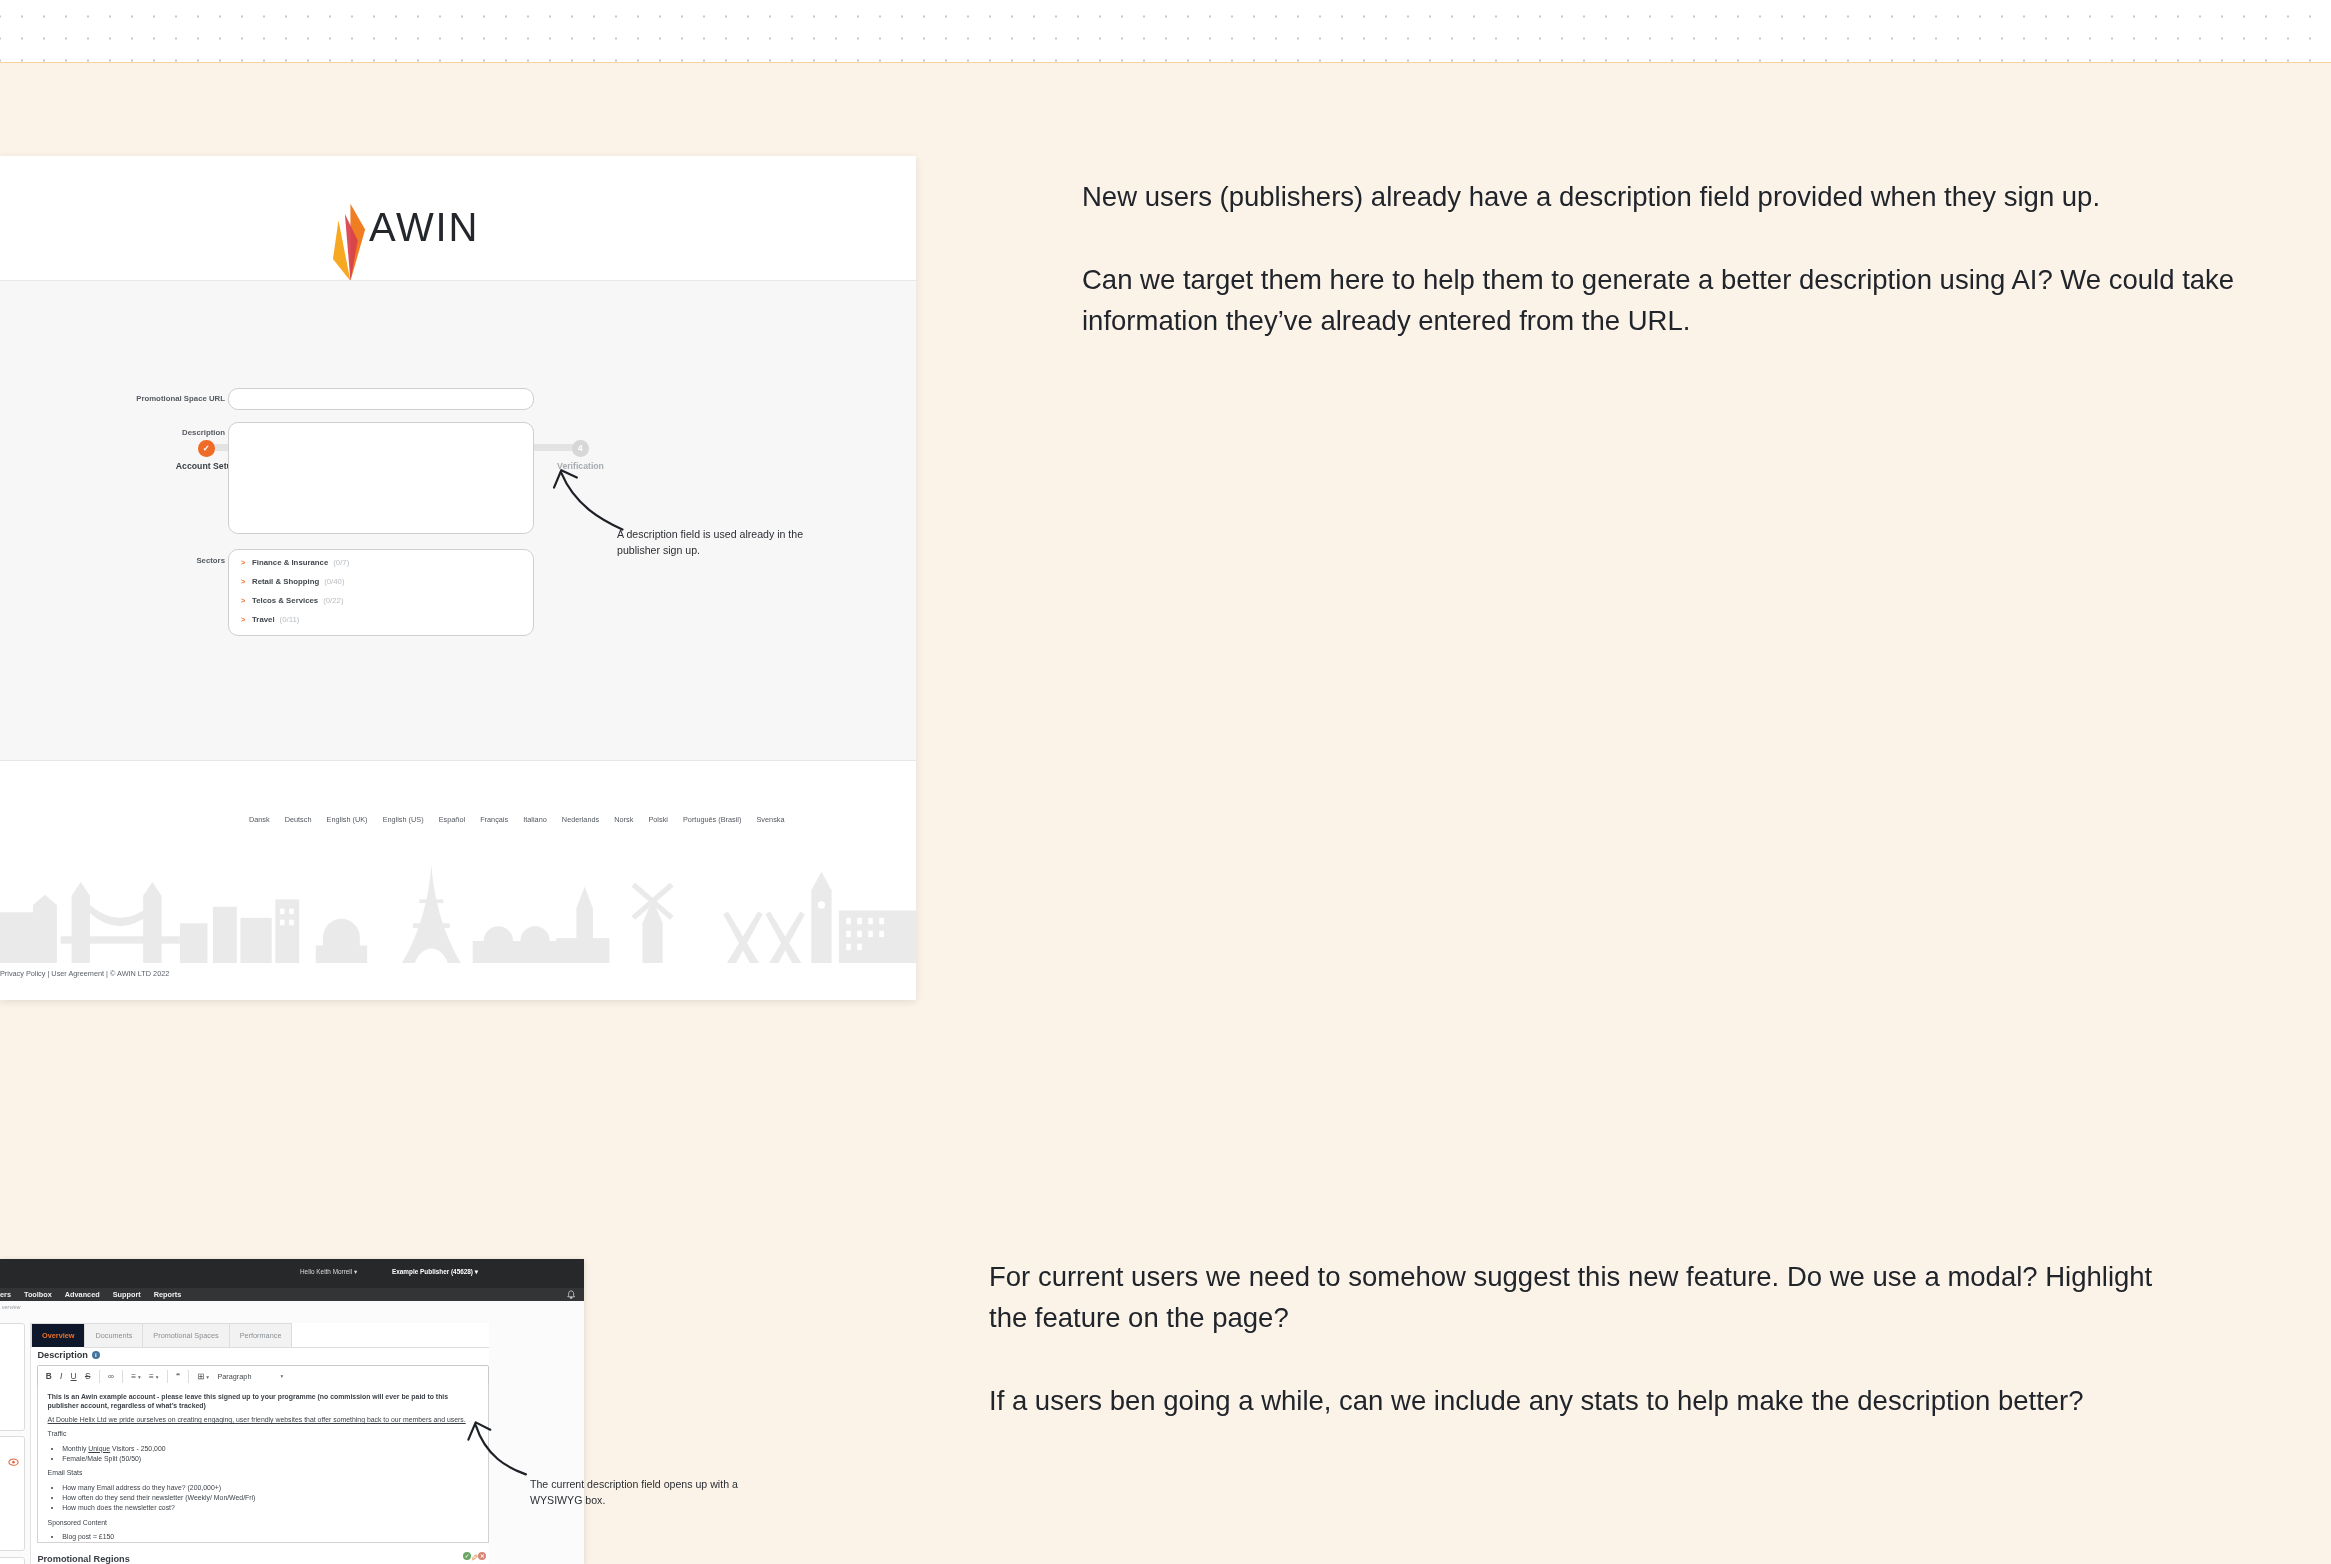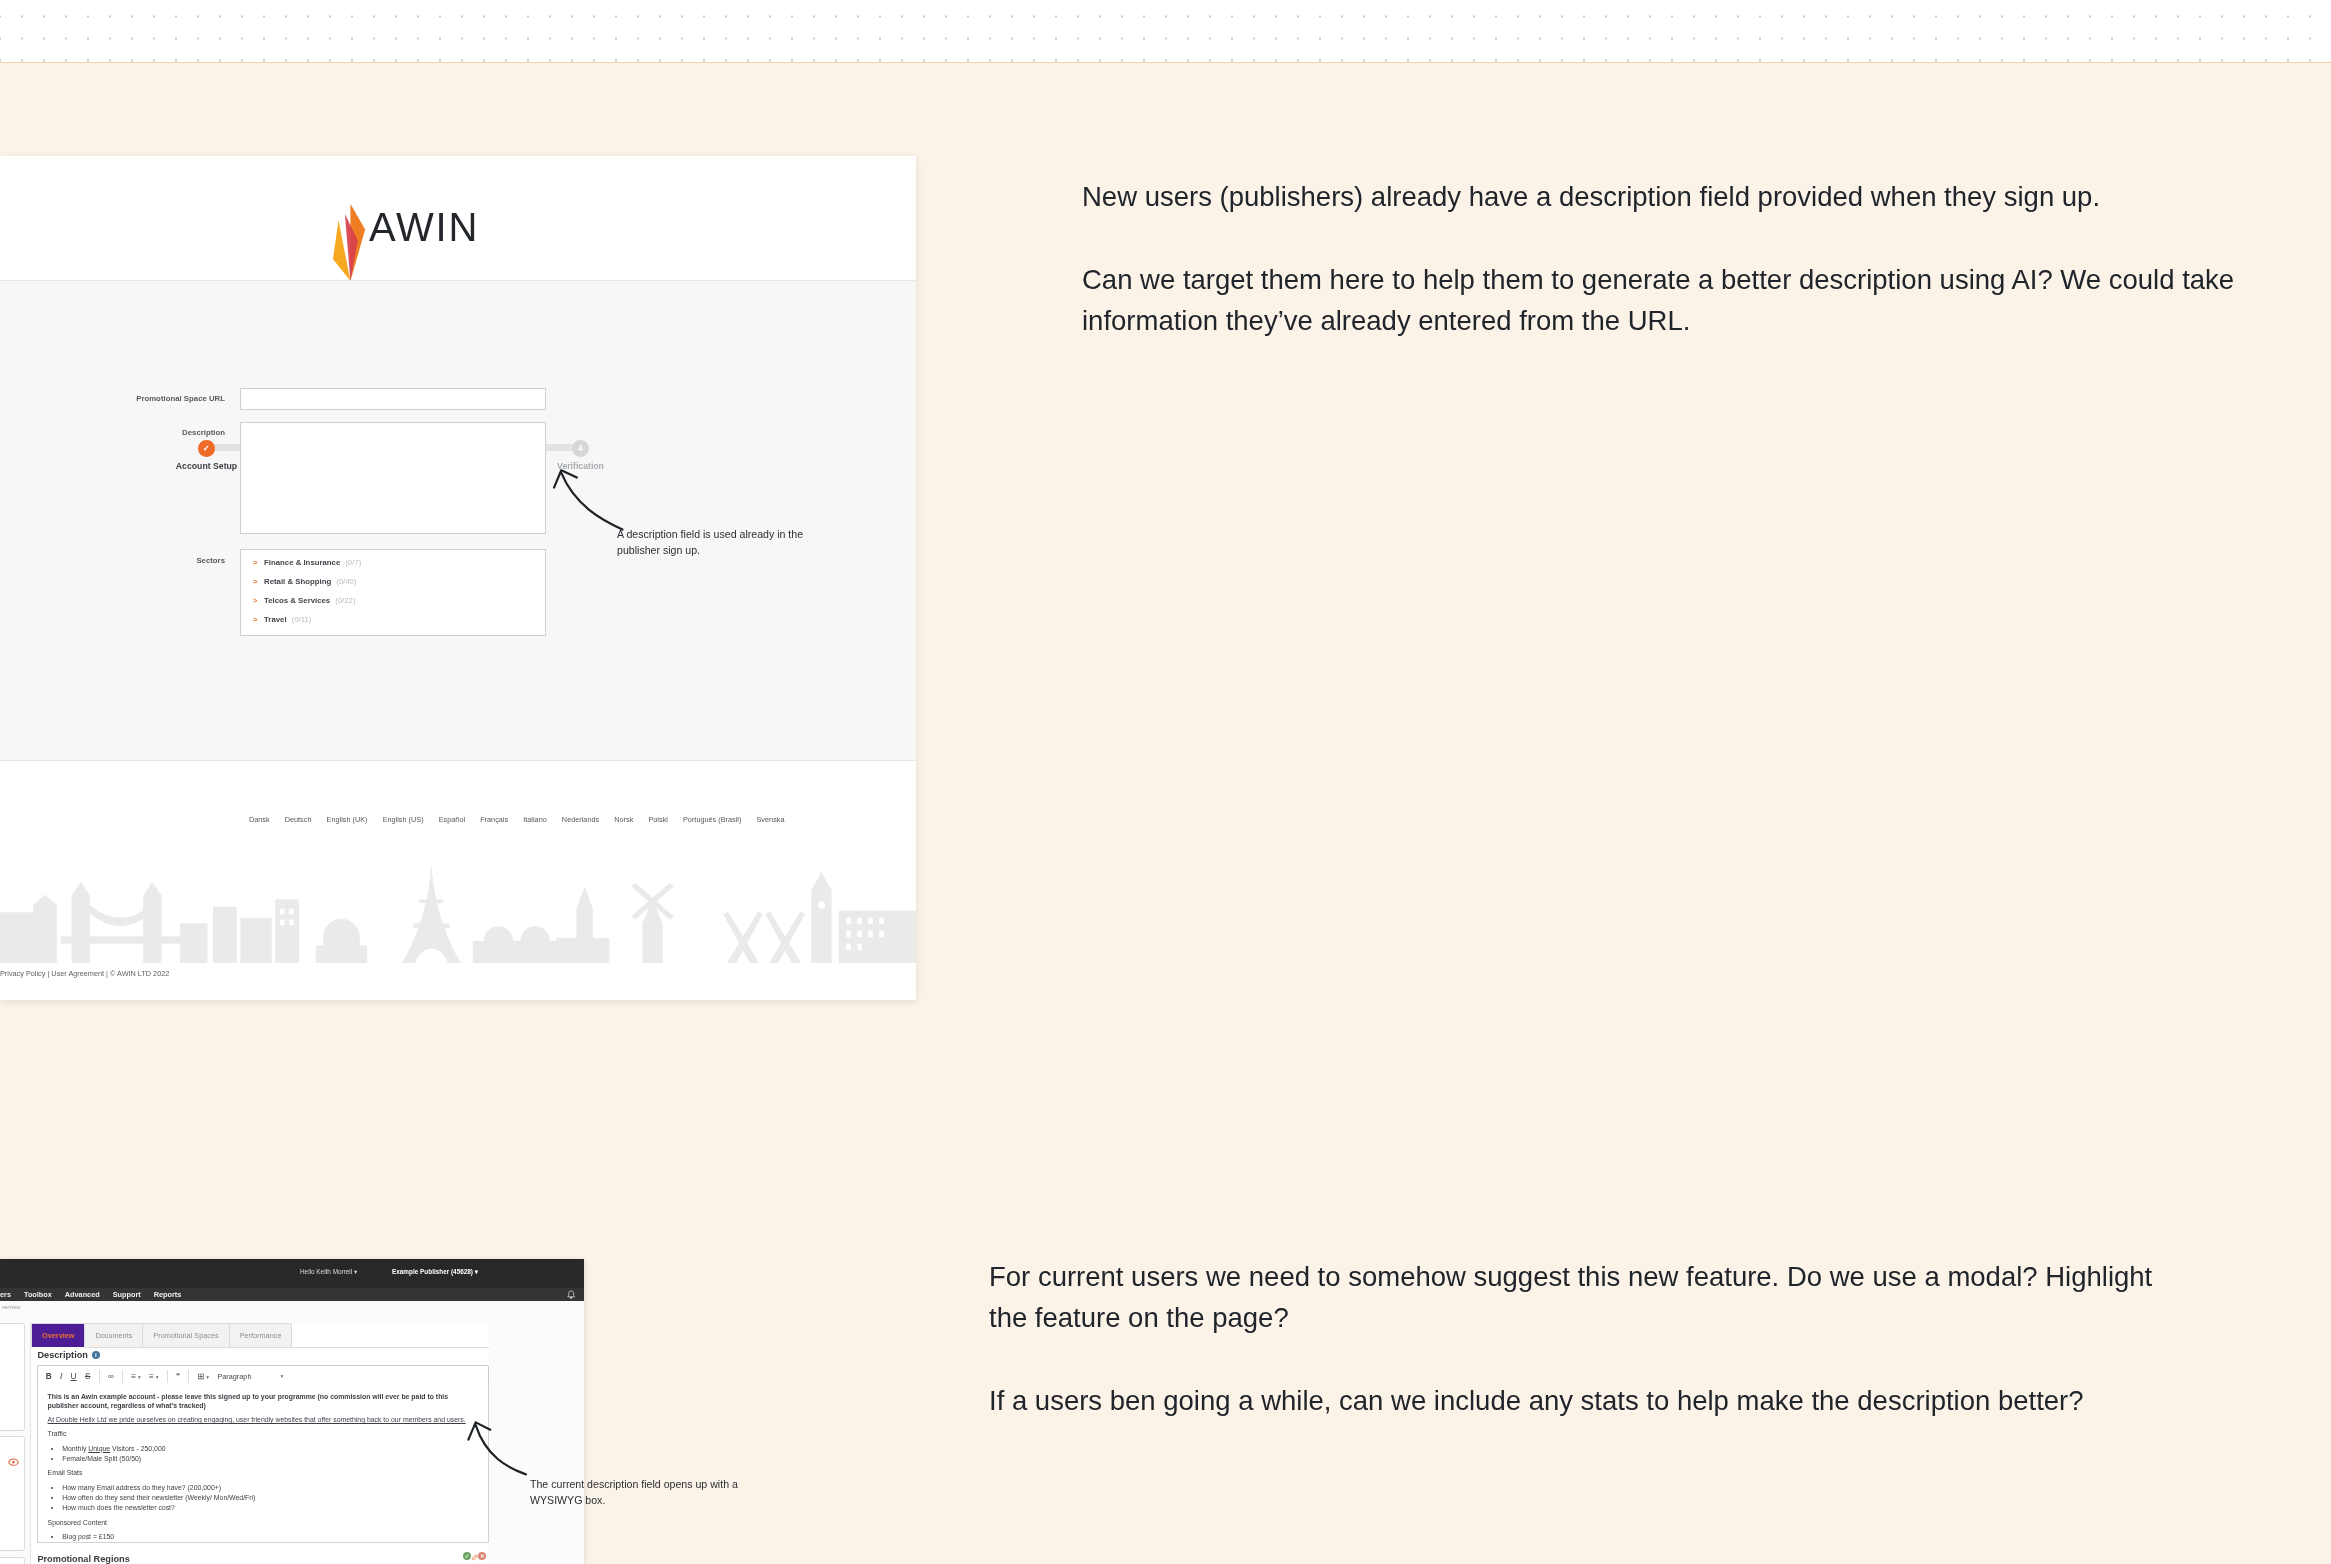--- a/index.html
+++ b/index.html
@@ -27,22 +27,22 @@
   .step-circle { position:absolute; top:159px; width:16.5px; height:16.5px; border-radius:50%;
     color:#fff; font-size:8.3px; font-weight:bold; text-align:center; line-height:16.5px; }
   .step-circle.on  { background:#ef6c28; }
   .step-circle.off { background:#d7d7d7; }
   .step-label { position:absolute; top:180px; width:119px; text-align:center;
     font-size:8.7px; font-weight:bold; color:#3c4046; }
   .step-label.off { color:#a7abb0; }
 
   .field-label { position:absolute; left:78px; width:147px; text-align:right;
     font-size:7.8px; font-weight:600; color:#565b61; }
-  .input-box { position:absolute; left:240px; width:306px; background:#fff;
-    border:0.9px solid #cfcfcf; border-radius:0; }
+  .input-box { position:absolute; left:228px; width:306px; background:#fff;
+    border:0.9px solid #cfcfcf; border-radius:10px; }
 
   .sector-item { margin:0 0 10px 12px; font-size:7.8px; }
   .sector-chevron { color:#ef6c28; font-weight:bold; margin-right:4.6px; font-size:7.3px; }
   .sector-name { font-weight:bold; color:#42474d; }
   .sector-count { color:#b9bdc1; margin-left:2.8px; }
 
   .back-link { position:absolute; left:439px; top:496px; font-size:8.7px; color:#4d5157; cursor:pointer; }
   .next-btn { position:absolute; left:484px; top:490px; width:57px; height:21px; background:#66696f;
     border-radius:2.8px; color:#fff; font-size:8.3px; font-weight:bold; text-align:center; line-height:21px; cursor:pointer; }
 
@@ -72,21 +72,21 @@
   .dash-breadcrumb { position:absolute; left:1.8px; top:45px; font-size:5.5px; font-style:italic; color:#9aa0a5; }
 
   .side-card { position:absolute; left:-7.3px; width:32px; background:#fff; border:0.9px solid #dcdcdc; border-radius:2.8px; }
 
   .dash-main { position:absolute; left:30px; top:64px; width:459px; height:242px; background:#fff;
     border-left:0.9px solid #e2e2e2; }
   .tabs { position:absolute; left:0; top:0; width:100%; height:25px; border-bottom:0.9px solid #ddd; display:flex; }
   .tab { height:25px; line-height:24px; padding:0 10px; font-size:7.3px; color:#8b9095;
     background:#f2f2f2; border:0.9px solid #ddd; border-left:none; cursor:pointer; }
   .tab:first-child { border-left:0.9px solid #ddd; }
-  .tab.active { background:#4c1d95; color:#e8702a; font-weight:bold; border-bottom:0.9px solid #fff; }
+  .tab.active { background:#0f172a; color:#e8702a; font-weight:bold; border-bottom:0.9px solid #fff; }
 
   .desc-head { position:absolute; left:6.4px; top:27px; font-size:9.2px; font-weight:bold; color:#33373c; }
   .info-dot { display:inline-block; width:8.3px; height:8.3px; border-radius:50%; background:#44749c; color:#fff;
     font-size:6px; font-weight:bold; text-align:center; line-height:8.3px; margin-left:3.7px; vertical-align:0.9px; }
 
   .wys-toolbar { position:absolute; left:6.4px; top:42px; width:452px; height:22px; background:#fff;
     border:0.9px solid #c9c9c9; border-radius:1.8px; display:flex; align-items:center; padding:0 7.3px; gap:8.3px;
     font-size:8.3px; color:#44484d; }
   .wys-toolbar .sep { width:0.9px; height:13px; background:#ddd; }
   .wys-toolbar .chev { font-size:5.5px; color:#6a6e73; margin-left:1.8px; }

